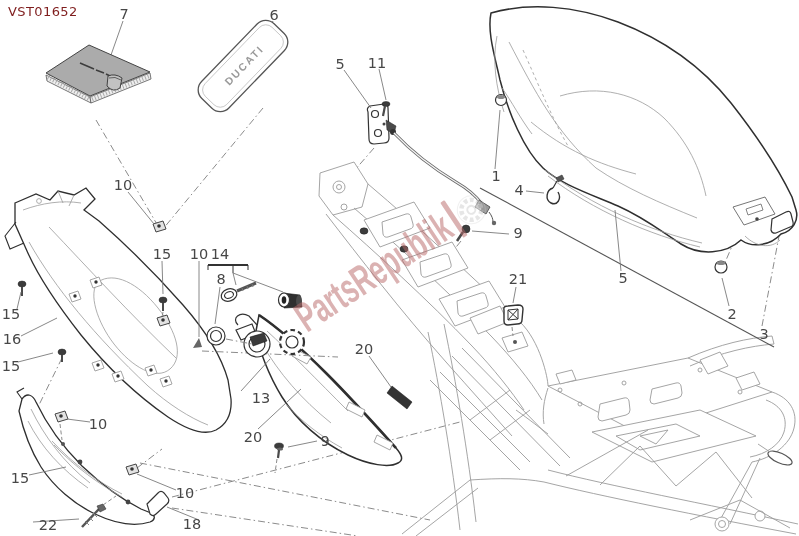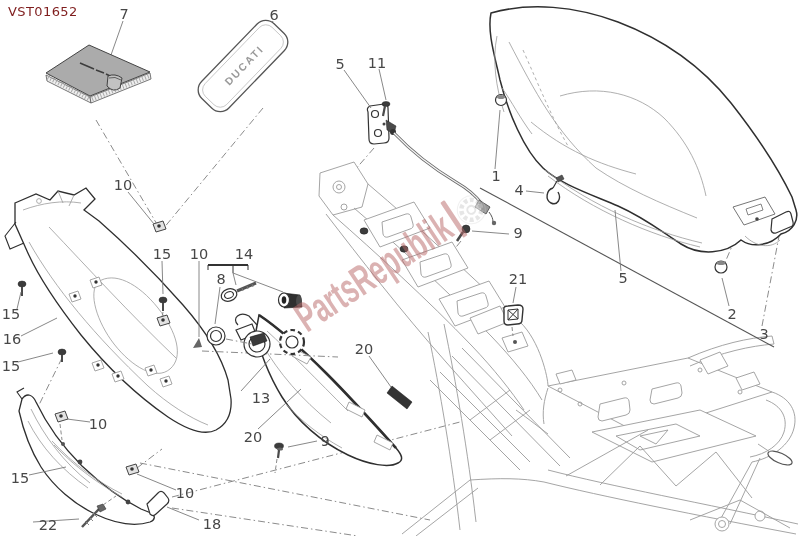--- a/index.html
+++ b/index.html
@@ -396,24 +396,24 @@
     <span class="callout" style="left: 732px; top: 314px;">2</span>
     <span class="callout" style="left: 764px; top: 334px;">3</span>
     <span class="callout" style="left: 518px; top: 233px;">9</span>
     <span class="callout" style="left: 518px; top: 279px; text-align: center;">21</span>
     <span class="callout" style="left: 123px; top: 185px;">10</span>
     <span class="callout" style="left: 11px; top: 314px;">15</span>
     <span class="callout" style="left: 12px; top: 339px;">16</span>
     <span class="callout" style="left: 11px; top: 366px;">15</span>
     <span class="callout" style="left: 162px; top: 254px;">15</span>
     <span class="callout" style="left: 199px; top: 254px;">10</span>
-    <span class="callout" style="left: 244px; top: 254px;">14</span>
+    <span class="callout" style="left: 220px; top: 254px;">14</span>
     <span class="callout" style="left: 221px; top: 279px;">8</span>
     <span class="callout" style="left: 236px; top: 398px; margin-left: 25px;">13</span>
     <span class="callout" style="left: 253px; top: 437px;">20</span>
     <span class="callout" style="left: 364px; top: 349px;">20</span>
     <span class="callout" style="left: 325px; top: 441px;">9</span>
     <span class="callout" style="left: 20px; top: 478px;">15</span>
     <span class="callout" style="left: 24px; top: 525px; margin-left: 24px;">22</span>
-    <span class="callout" style="left: 212px; top: 524px;">18</span>
+    <span class="callout" style="left: 192px; top: 524px;">18</span>
     <span class="callout" style="left: 98px; top: 424px;">10</span>
     <span class="callout" style="left: 185px; top: 493px;">10</span>
   </div>
 
 </body></html>

